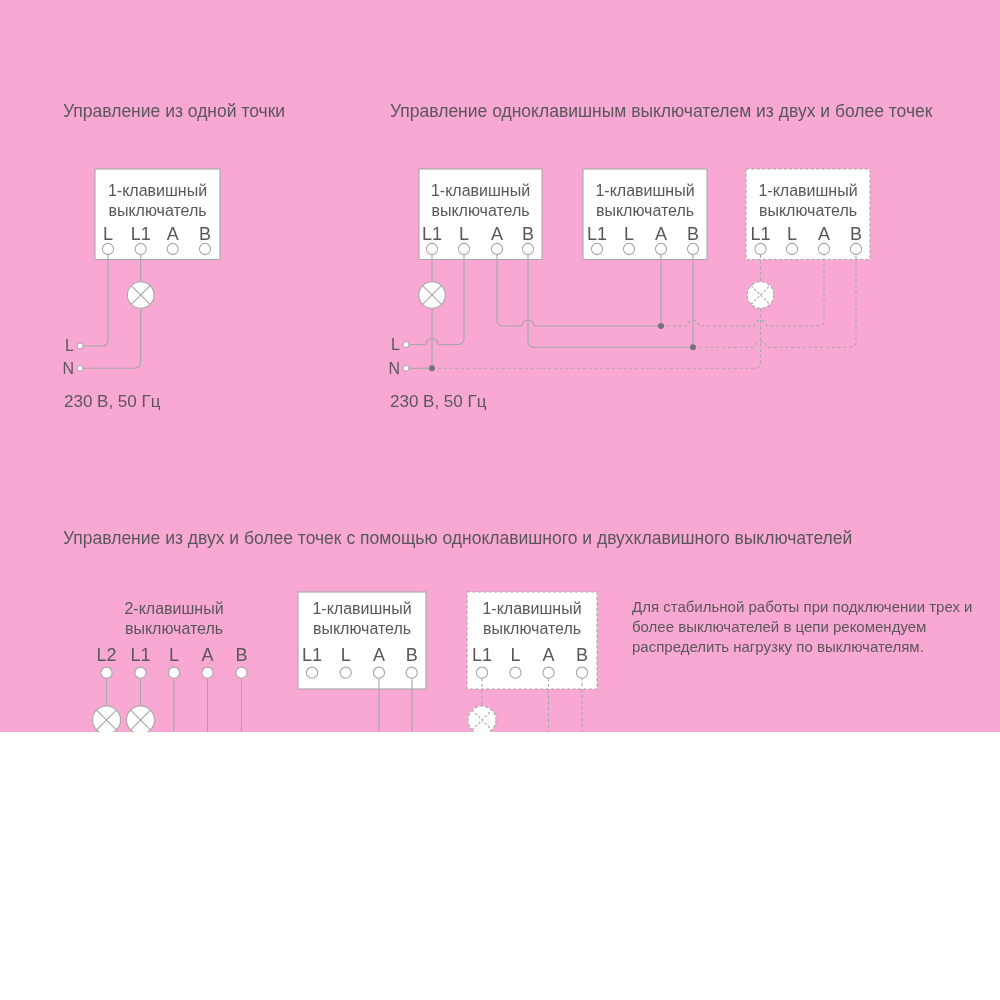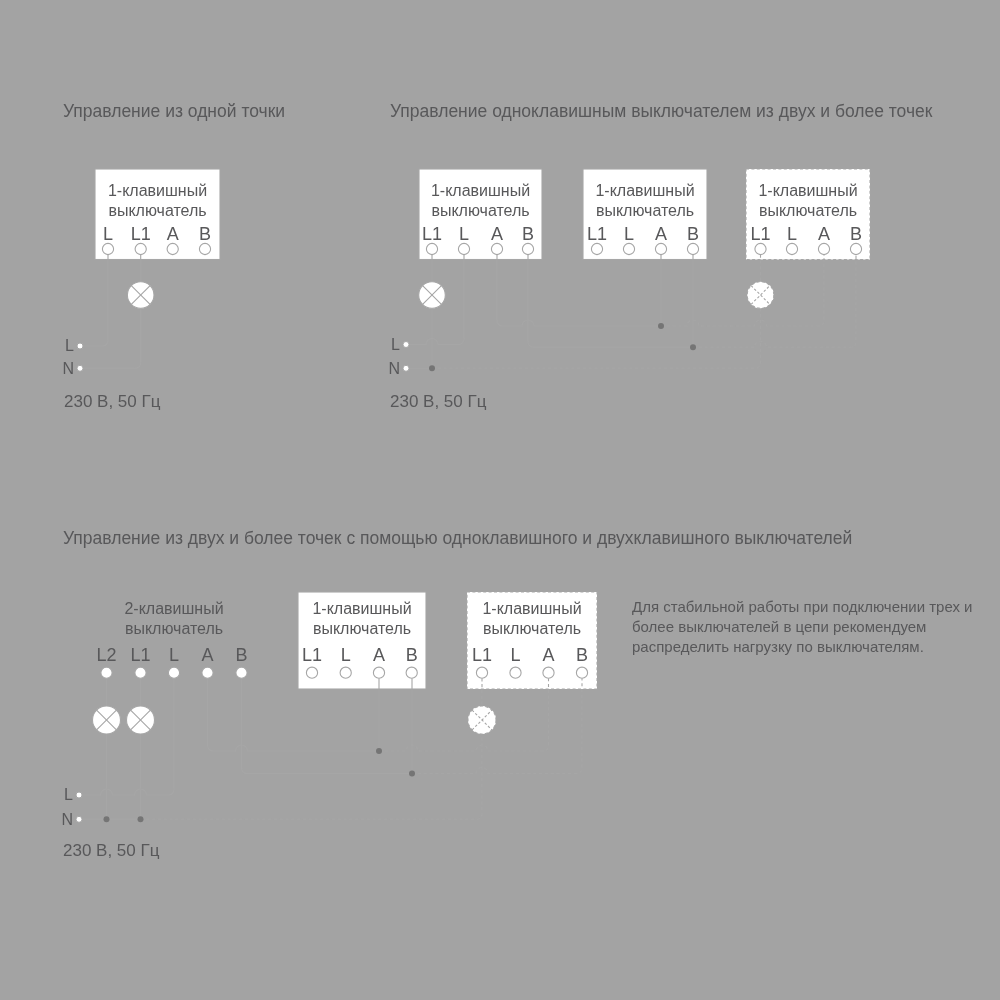--- a/index.html
+++ b/index.html
@@ -1,16 +1,16 @@
 <!DOCTYPE html>
 <html><head>
 <meta charset="utf-8">
 <style>
   html,body { margin:0; padding:0; background:#ffffff; }
-  .canvas { position:relative; width:1000px; height:1000px; background:#a3a3a3; overflow:hidden; }
+  .canvas { position:relative; width:1000px; height:732px; background:#f9a8d4; overflow:hidden; }
   svg text { font-family:"Liberation Sans", sans-serif; }
   .t-title { font-size:17.5px; fill:#58585a; }
   .t-lbl   { font-size:16px;   fill:#58585a; text-anchor:middle; }
   .t-term  { font-size:18px;   fill:#58585a; text-anchor:middle; }
   .t-sup   { font-size:16px;   fill:#58585a; text-anchor:end; }
   .t-volt  { font-size:17px;   fill:#58585a; }
   .t-note  { font-size:15px;   fill:#58585a; }
   .w   { fill:none; stroke:#a6a6a6; stroke-width:1.1; stroke-linejoin:round; }
   .wd  { fill:none; stroke:#a6a6a6; stroke-width:1.1; stroke-dasharray:3.2 2.6; }
   .bx  { fill:#ffffff; stroke:#a6a6a6; stroke-width:1.1; }

